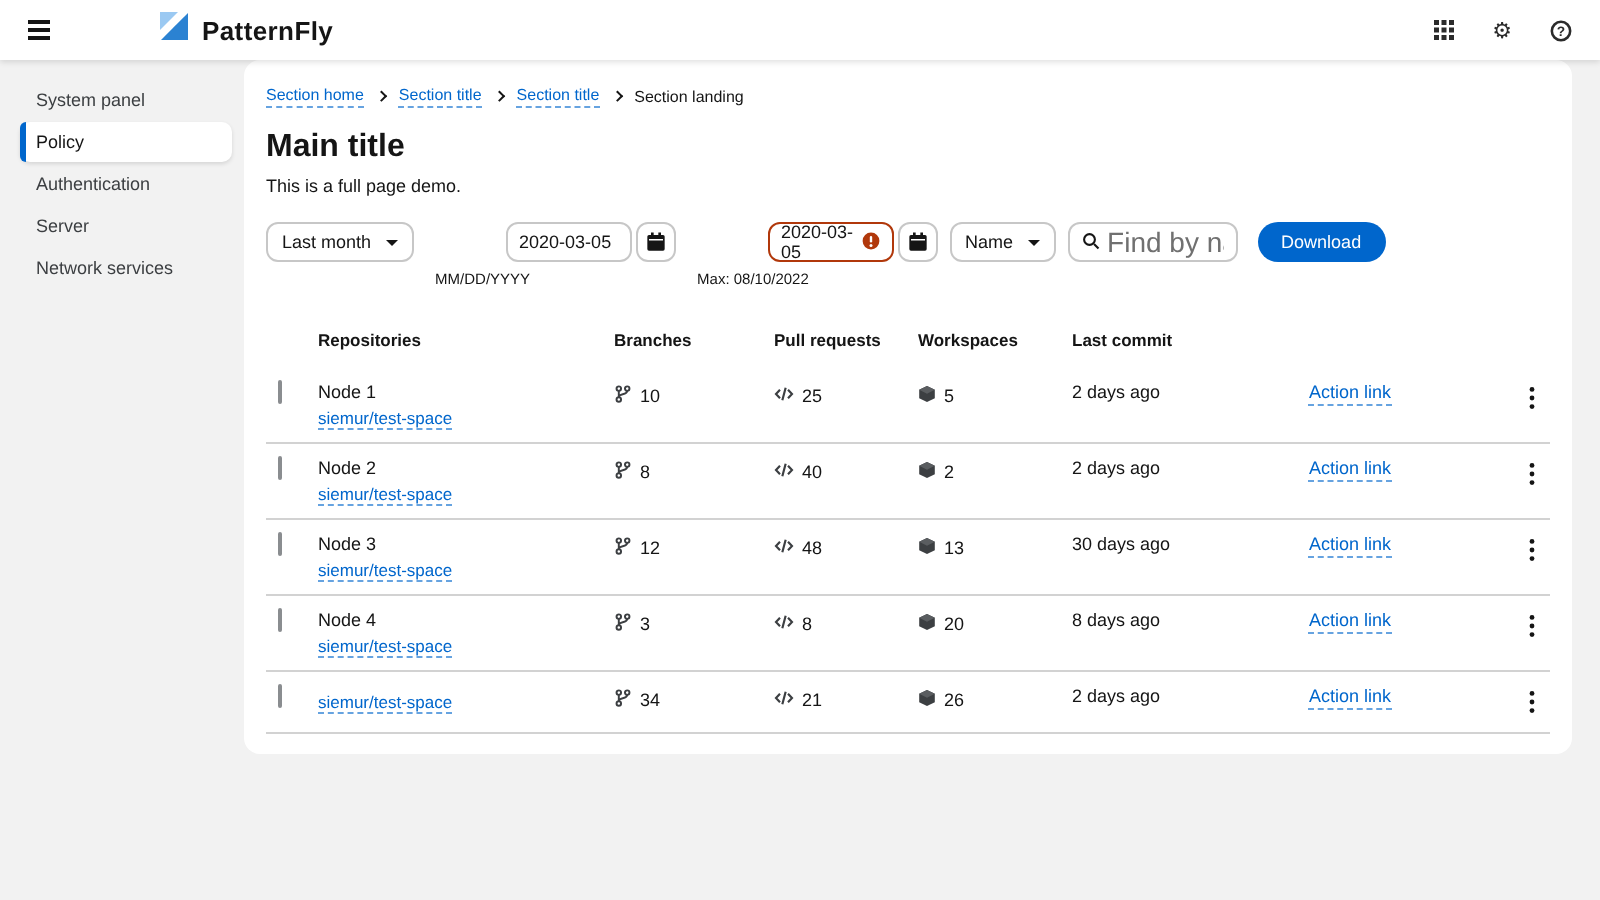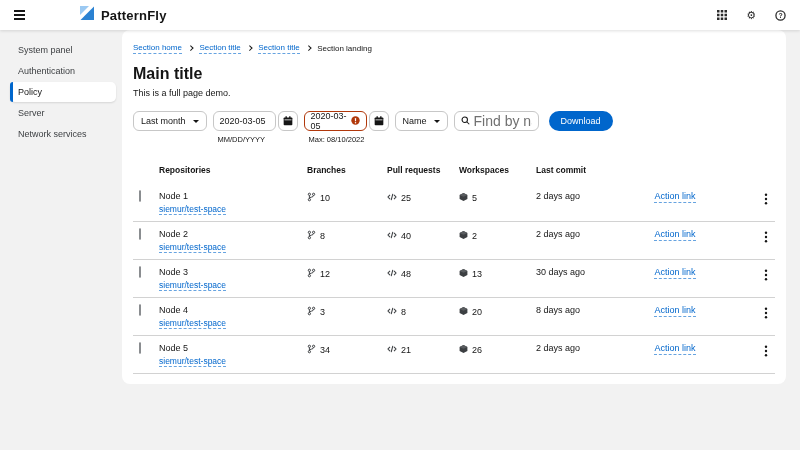--- a/index.html
+++ b/index.html
@@ -49,21 +49,21 @@
   
   .toolbar { display:flex; align-items:flex-start; gap:6px; }
   .control {
     height:20px; background:#fff; border:1px solid #c7c7c7; border-radius:6px;
     display:flex; align-items:center; font-size:9px; color:#151515;
   }
   .select { padding:0 7px; gap:7px; cursor:pointer; }
   .caret { width:0; height:0; border-left:3.2px solid transparent; border-right:3.2px solid transparent; border-top:3.8px solid #151515; }
   .fieldgroup { display:flex; flex-direction:column; }
   .input-row { display:flex; gap:2px; }
-  .date-input { width:63px; padding:0 6px; justify-content:space-between; }
+  .date-input { width:63px; padding:0 6px; justify-content:space-between;margin-left:40px; }
   .date-input.error { border-color:#b1380b; }
   .cal-btn { width:20px; height:20px; background:#fff; border:1px solid #c7c7c7; border-radius:6px; }
   .helper { font-size:7.5px; margin:4px 0 0 5px; color:#151515; }
   .search { width:85px; padding:0 6px; gap:4px; }
   .search input {
     border:none; outline:none; width:100%; font-size:14px; padding:0;
     font-family:"Liberation Sans","DejaVu Sans",sans-serif; color:#151515; background:transparent;
   }
   .search input::placeholder { color:#707070; }
   .btn-primary {
@@ -125,22 +125,22 @@
         <circle cx="6" cy="6" r="5" fill="none" stroke="#2b2b2b" stroke-width="1.4"></circle>
         <text x="6" y="8.7" text-anchor="middle" font-size="7.5" font-weight="bold" fill="#2b2b2b" font-family="Liberation Sans,sans-serif">?</text>
       </svg>
     </button>
   </div>
 </header>
 
 <div class="layout">
   <nav class="sidebar">
     <div class="nav-item">System panel</div>
+    <div class="nav-item active">Policy</div>
     <div class="nav-item">Authentication</div>
-    <div class="nav-item active">Policy</div>
     <div class="nav-item">Server</div>
     <div class="nav-item">Network services</div>
   </nav>
 
   <main>
     <div class="card">
 
       <nav class="breadcrumb">
         <a class="crumb-link">Section home</a>
         <span class="crumb-sep"></span>
@@ -423,21 +423,20 @@
                     <circle cx="2" cy="7" r="1.4"></circle>
                     <circle cx="2" cy="12" r="1.4"></circle>
               </svg>
             </button>
           </div>
         </div>
 
         <div class="tr body-row">
           <div><span class="checkbox"></span></div>
           <div>
-            <span class="node-name">Node 5</span>
             <a class="repo-link">siemur/test-space</a>
           </div>
           <div class="metric">
             <span>
               <svg width="9" height="10" viewBox="0 0 12 12" fill="none" stroke="#3c3f42" stroke-width="1.3">
                 <circle cx="3.2" cy="2.4" r="1.5"></circle>
                     <circle cx="3.2" cy="9.6" r="1.5"></circle>
                     <circle cx="8.8" cy="2.4" r="1.5"></circle>
                 <path d="M3.2 4 v4 M8.8 4 C8.8 6.8 3.2 5.6 3.2 8"></path>
               </svg>

